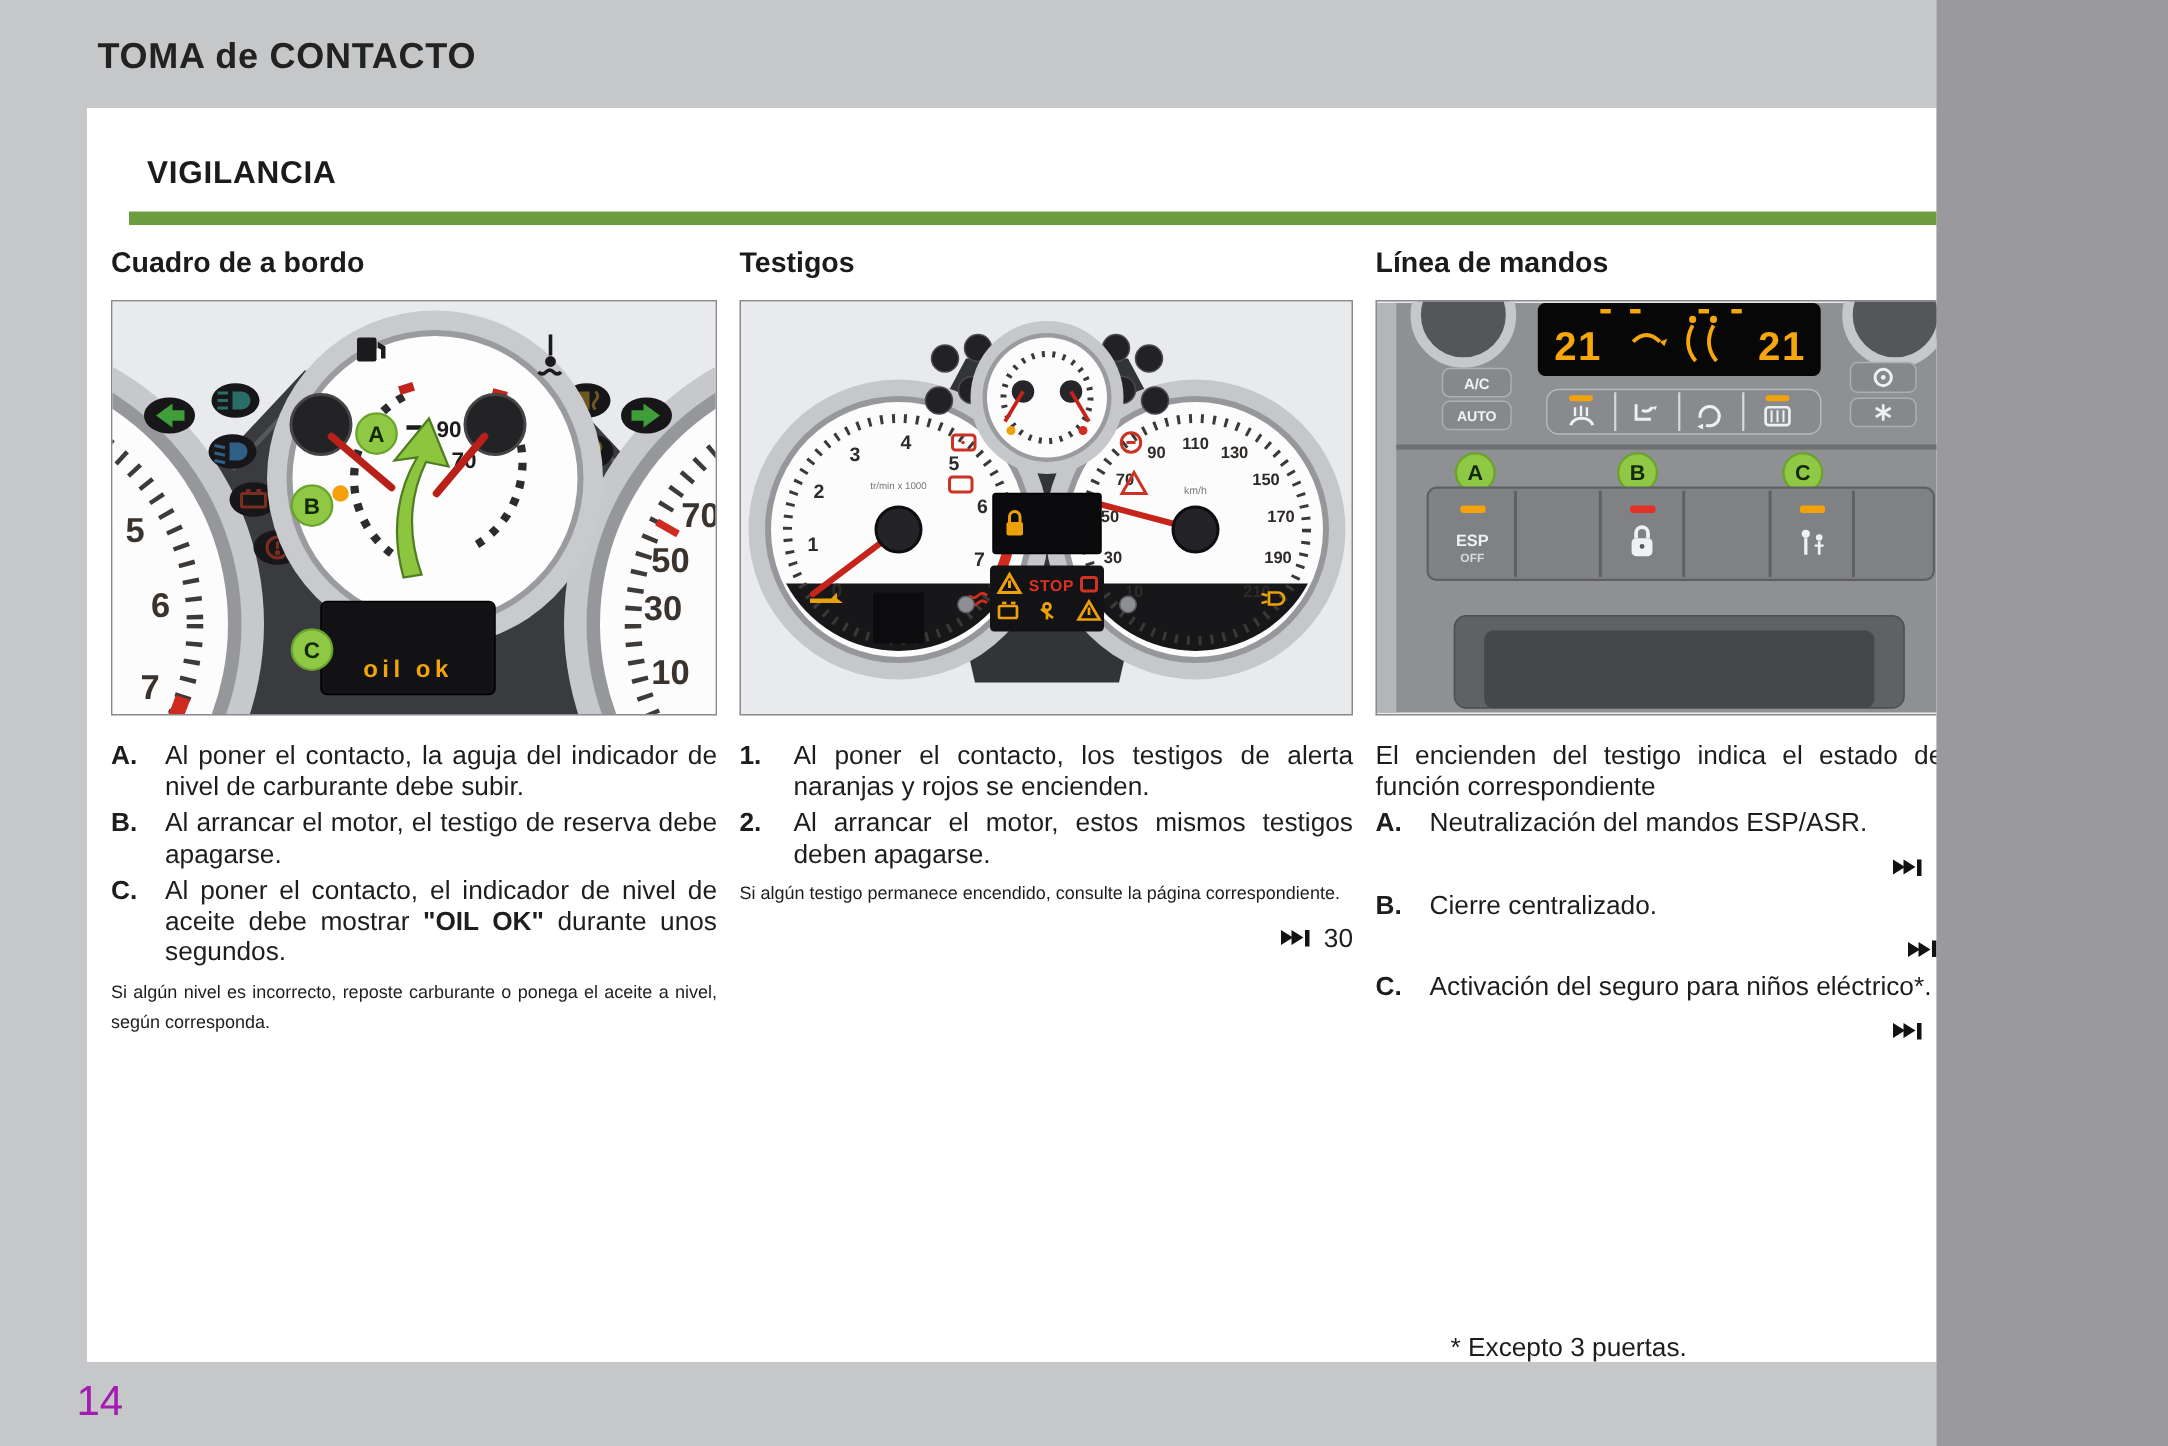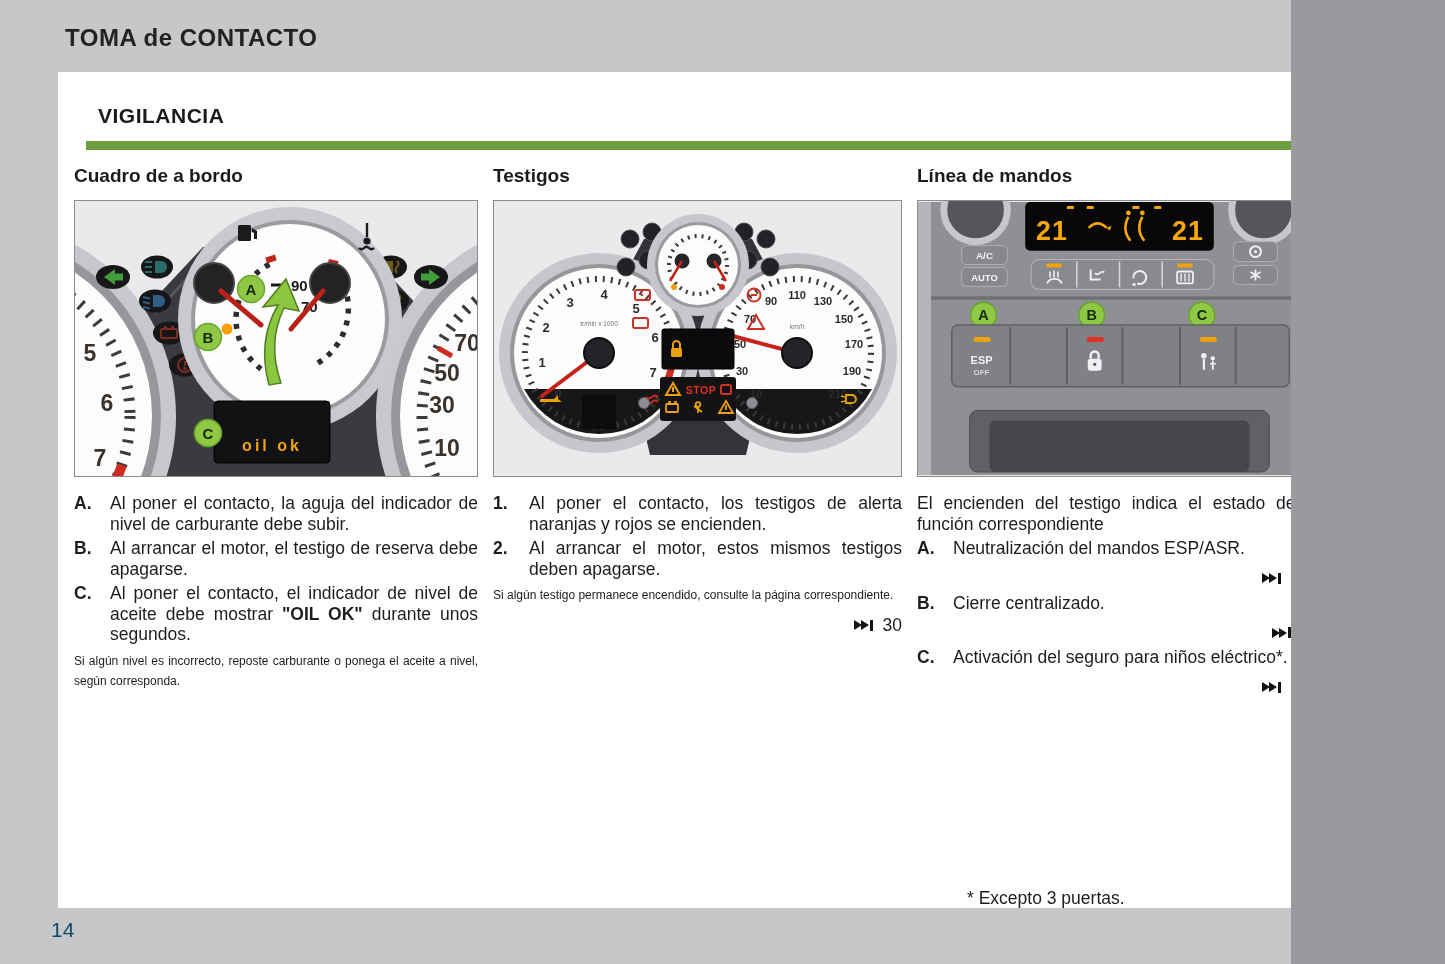--- a/index.html
+++ b/index.html
@@ -23,21 +23,21 @@
   .note{margin:6px 0 0 0;font-size:12px;line-height:20.5px;text-align:justify;}
   .intro{margin:16px 0 0 0;font-size:17.5px;line-height:20.5px;text-align:justify;}
   .ref{display:flex;align-items:center;margin-top:9px;font-size:17.5px;justify-content:flex-end;}
   .ff{display:inline-flex;align-items:center;margin-right:10px;}
   .ff i{display:block;width:0;height:0;border-top:5.5px solid transparent;border-bottom:5.5px solid transparent;border-left:8.5px solid #121212;}
   .ff i + i{margin-left:-1px;}
   .ff .bar{width:2.5px;height:11px;background:#121212;margin-left:1px;}
   .footnote{position:absolute;left:897px;top:804px;margin:12px;font-size:17.5px;color:#1d1d1f;}
   
   .bottom-bar{position:absolute;left:0;bottom:0;width:100%;height:56px;background:#c6c7c9;}
-  .page-number{position:absolute;left:51px;top:10px;font-size:21px;color:#0c4a6e;}
+  .page-number{position:absolute;left:51px;top:10px;font-size:28px;color:#a21caf;}
   svg text{font-family:"Liberation Sans",sans-serif;}
 </style>
 </head>
 <body>
 
 <div class="page">
 
   <div class="top-header">
     <span class="chapter-title">TOMA de CONTACTO</span>
   </div>

